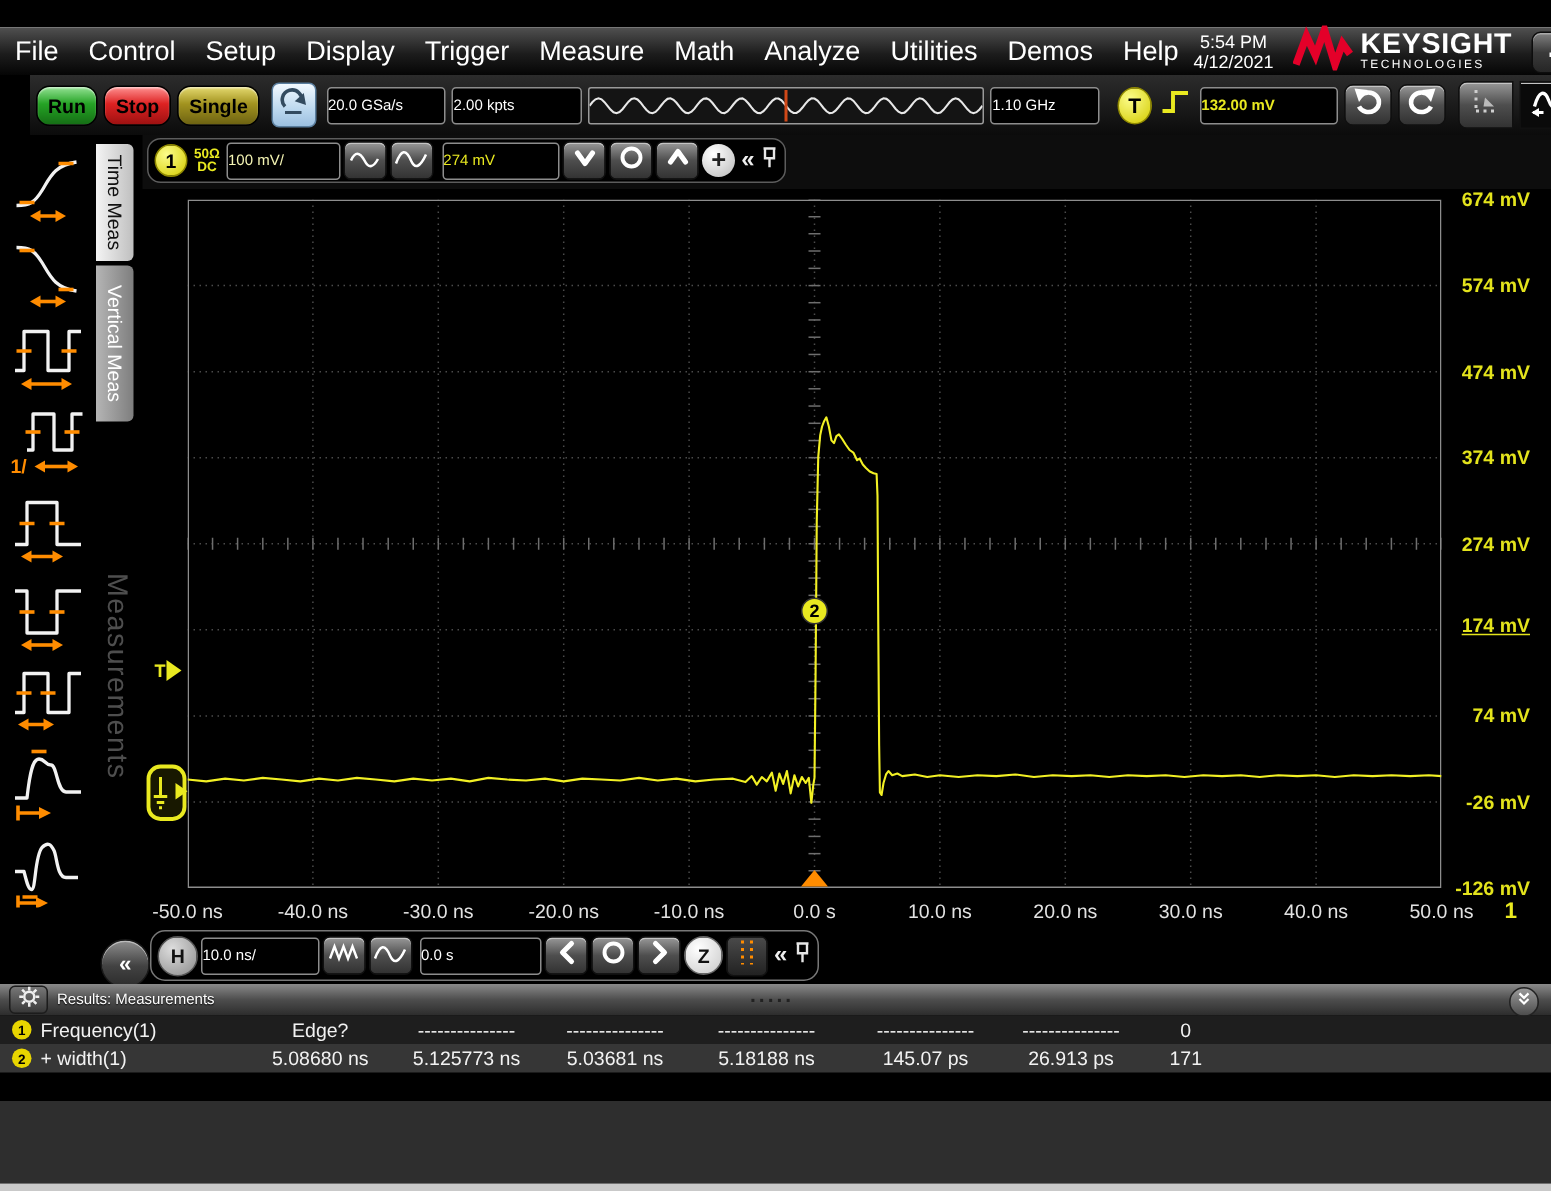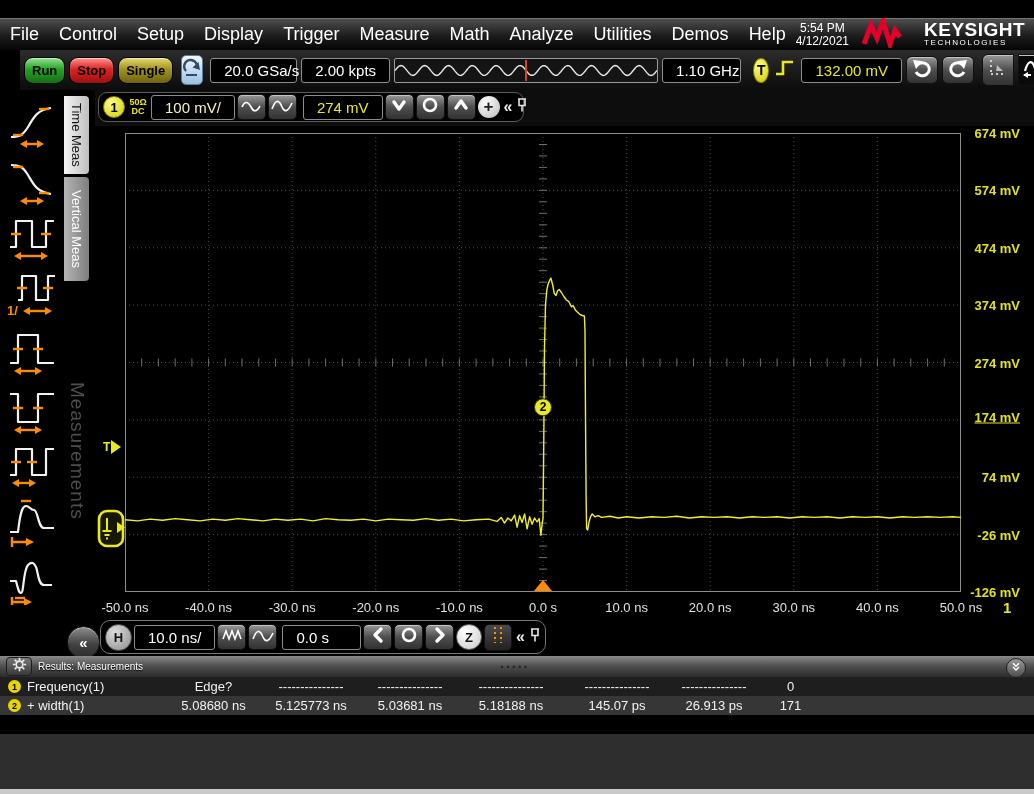--- a/index.html
+++ b/index.html
@@ -11,39 +11,39 @@
     font-family:"DejaVu Sans Mono",monospace;font-size:12.5px;line-height:18px;padding-left:8px;box-sizing:border-box;}
 
   
   .menubar{position:absolute;left:0;top:18px;width:100%;height:32px;box-sizing:border-box;
     background:linear-gradient(#4e4e4e,#1c1c1c 55%,#050505);display:flex;align-items:center;color:#fff;
     border-top:1px solid #777;}
   .menu-items{display:flex;align-items:center;}
   .menu-item{padding:5px 10px;font-size:18px;cursor:default;}
   .menubar-right{margin-left:auto;display:flex;align-items:center;gap:7px;padding-right:5px;}
   .clock{text-align:center;font-size:12px;line-height:13px;color:#fff;}
-  .brand{display:flex;align-items:center;gap:22px;margin:0 6px;}
+  .brand{display:flex;align-items:center;gap:5px;margin:0 6px;}
   .brand-name{font-size:19px;font-weight:bold;letter-spacing:.5px;line-height:16px;}
   .brand-sub{font-size:8px;letter-spacing:1.6px;}
   .winbtn{width:34px;height:26px;border-radius:6px;background:linear-gradient(#828282,#3a3a3a 50%,#262626);
     border:1px solid #0d0d0d;display:flex;align-items:center;justify-content:center;box-shadow:inset 0 1px 0 #aaa;}
   .winbtn.close{width:38px;background:linear-gradient(#a62121,#6e0a0a 50%,#4a0404);box-shadow:inset 0 1px 0 #d66;}
 
   
   .toolbar{position:absolute;left:0;top:50px;width:100%;height:40px;box-sizing:border-box;
     background:linear-gradient(#2c2c2c,#0b0b0b);display:flex;align-items:center;padding:0 4px;gap:4px;margin-left:20px;}
   .pillbtn{height:25px;border-radius:9px;border:1px solid #000;color:#000;font-size:13px;font-weight:bold;
     display:flex;align-items:center;justify-content:center;padding:0 7px;box-shadow:inset 0 1px 1px rgba(255,255,255,.55);}
   .run{background:linear-gradient(#93e293,#25a325 45%,#156e15);}
   .stop{background:linear-gradient(#ff9090,#dd2222 45%,#9d1111);}
   .single{background:linear-gradient(#e4d96e,#a2931f 45%,#6d6212);}
   .touchbtn{width:30px;height:28px;border-radius:5px;border:1px solid #5a7e9e;
     background:linear-gradient(#f2f9ff,#bcd8ef 60%,#9cc0e0);display:flex;align-items:center;justify-content:center;margin-left:4px;}
   .field{background:#000;border:1px solid #8d8d8d;border-radius:3px;height:25px;display:flex;align-items:center;
-    padding:0 13px;color:#fff;font-size:15px;white-space:nowrap;box-sizing:border-box;text-align:center;}
+    padding:0 0;color:#fff;font-size:10px;white-space:nowrap;box-sizing:border-box;text-align:center;}
   .field.yellow{color:#e9e920;}
   .wavestrip{width:264px;height:25px;background:#141414;border:1px solid #9a9a9a;border-radius:2px;position:relative;box-sizing:border-box;}
   .graybtn{height:26px;min-width:30px;border-radius:6px;background:linear-gradient(#989898,#4e4e4e 50%,#323232);
     border:1px solid #101010;display:flex;align-items:center;justify-content:center;color:#fff;box-shadow:inset 0 1px 0 #c4c4c4;}
   .tbadge{width:23px;height:23px;border-radius:50%;background:radial-gradient(circle at 35% 30%,#fcfc8a,#d3cb00);
     border:1px solid #8f8800;color:#000;font-weight:bold;font-size:14px;display:flex;align-items:center;justify-content:center;margin-left:8px;}
   .spacer{flex:1;}
 
   
   .chanbar{position:absolute;left:0;top:90px;width:100%;height:36px;background:#0d0d0d;}
@@ -191,21 +191,21 @@
         </svg>
     </div>
     <div class="field" style="width:79px;">1.10 GHz</div>
     <div class="tbadge">T</div>
     <span style="margin:0 1px;">
       <svg width="22" height="22" viewBox="0 0 22 22">
           <path d="M2 17 H9 V5 H19" fill="none" stroke="#e9e920" stroke-width="2.6"></path>
           <path d="M9 9 V13" stroke="#e9e920" stroke-width="2"></path>
         </svg>
     </span>
-    <div class="field yellow" style="width:101px;">132.00 mV</div>
+    <div class="field yellow" style="width:101px;font-weight:bold;">132.00 mV</div>
     <div class="graybtn" style="width:32px;">
       <span><svg width="20" height="19" viewBox="0 0 20 19">
             <path d="M5 6 A7 6.5 0 1 1 4 13" fill="none" stroke="#fff" stroke-width="3"></path>
             <polygon points="1,1 10,2 4,10" fill="#fff"></polygon>
           </svg></span>
     </div>
     <div class="graybtn" style="width:32px;">
       <span><svg width="20" height="19" viewBox="0 0 20 19">
             <path d="M15 6 A7 6.5 0 1 0 16 13" fill="none" stroke="#fff" stroke-width="3"></path>
             <polygon points="19,1 10,2 16,10" fill="#fff"></polygon>

